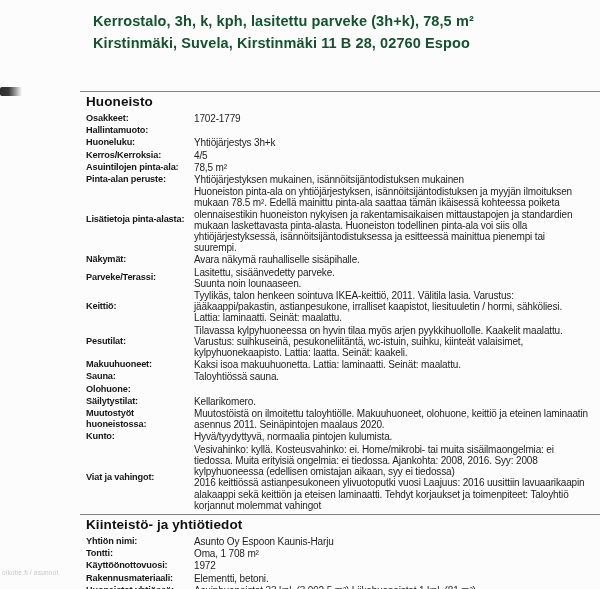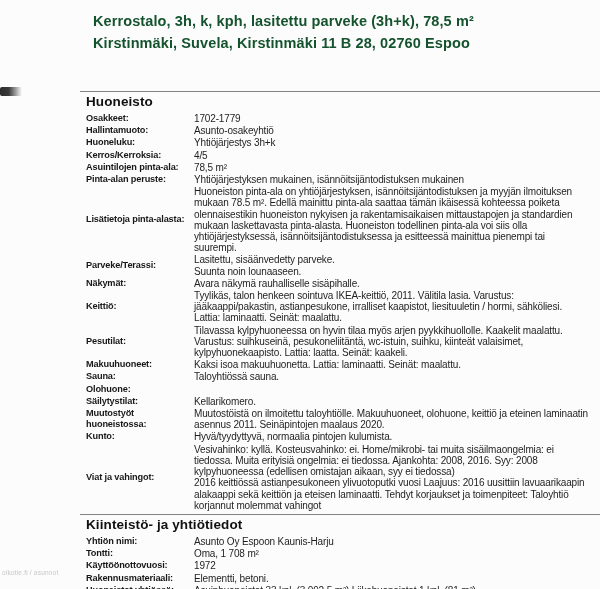--- a/index.html
+++ b/index.html
@@ -90,21 +90,20 @@
     <hr class="rule">
     <h2 class="heading">Huoneisto</h2>
     <div class="rows">
   <div class="row">
     <div class="label">Osakkeet:</div>
     <div class="value">1702-1779</div>
   </div>
 
   <div class="row">
     <div class="label">Hallintamuoto:</div>
-    <div class="value">Asunto-osakeyhtiö</div>
   </div>
 
   <div class="row">
     <div class="label">Huoneluku:</div>
     <div class="value">Yhtiöjärjestys 3h+k</div>
   </div>
 
   <div class="row">
     <div class="label">Kerros/Kerroksia:</div>
     <div class="value">4/5</div>
@@ -116,31 +115,31 @@
   </div>
 
   <div class="row">
     <div class="label">Pinta-alan peruste:</div>
     <div class="value">Yhtiöjärjestyksen mukainen, isännöitsijäntodistuksen mukainen</div>
   </div>
 
   <div class="row">
     <div class="label">Lisätietoja pinta-alasta:</div>
     <div class="value">Huoneiston pinta-ala on yhtiöjärjestyksen, isännöitsijäntodistuksen ja myyjän ilmoituksen mukaan 78.5 m². Edellä mainittu pinta-ala saattaa tämän ikäisessä kohteessa poiketa olennaisestikin huoneiston nykyisen ja rakentamisaikaisen mittaustapojen ja standardien mukaan laskettavasta pinta-alasta. Huoneiston todellinen pinta-ala voi siis olla yhtiöjärjestyksessä, isännöitsijäntodistuksessa ja esitteessä mainittua pienempi tai suurempi.</div>
+  </div>
+
+  <div class="row">
+    <div class="label">Näkymät:</div>
+    <div class="value">Avara näkymä rauhalliselle sisäpihalle.</div>
   </div>
 
   <div class="row">
     <div class="label">Parveke/Terassi:</div>
     <div class="value">Lasitettu, sisäänvedetty parveke.
 Suunta noin lounaaseen.</div>
-  </div>
-
-  <div class="row">
-    <div class="label">Näkymät:</div>
-    <div class="value">Avara näkymä rauhalliselle sisäpihalle.</div>
   </div>
 
   <div class="row">
     <div class="label">Keittiö:</div>
     <div class="value">Tyylikäs, talon henkeen sointuva IKEA-keittiö, 2011. Välitila lasia. Varustus: jääkaappi/pakastin, astianpesukone, irralliset kaapistot, liesituuletin / hormi, sähköliesi. Lattia: laminaatti. Seinät: maalattu.</div>
   </div>
 
   <div class="row">
     <div class="label">Pesutilat:</div>
     <div class="value">Tilavassa kylpyhuoneessa on hyvin tilaa myös arjen pyykkihuollolle. Kaakelit maalattu. Varustus: suihkuseinä, pesukoneliitäntä, wc-istuin, suihku, kiinteät valaisimet, kylpyhuonekaapisto. Lattia: laatta. Seinät: kaakeli.</div>

